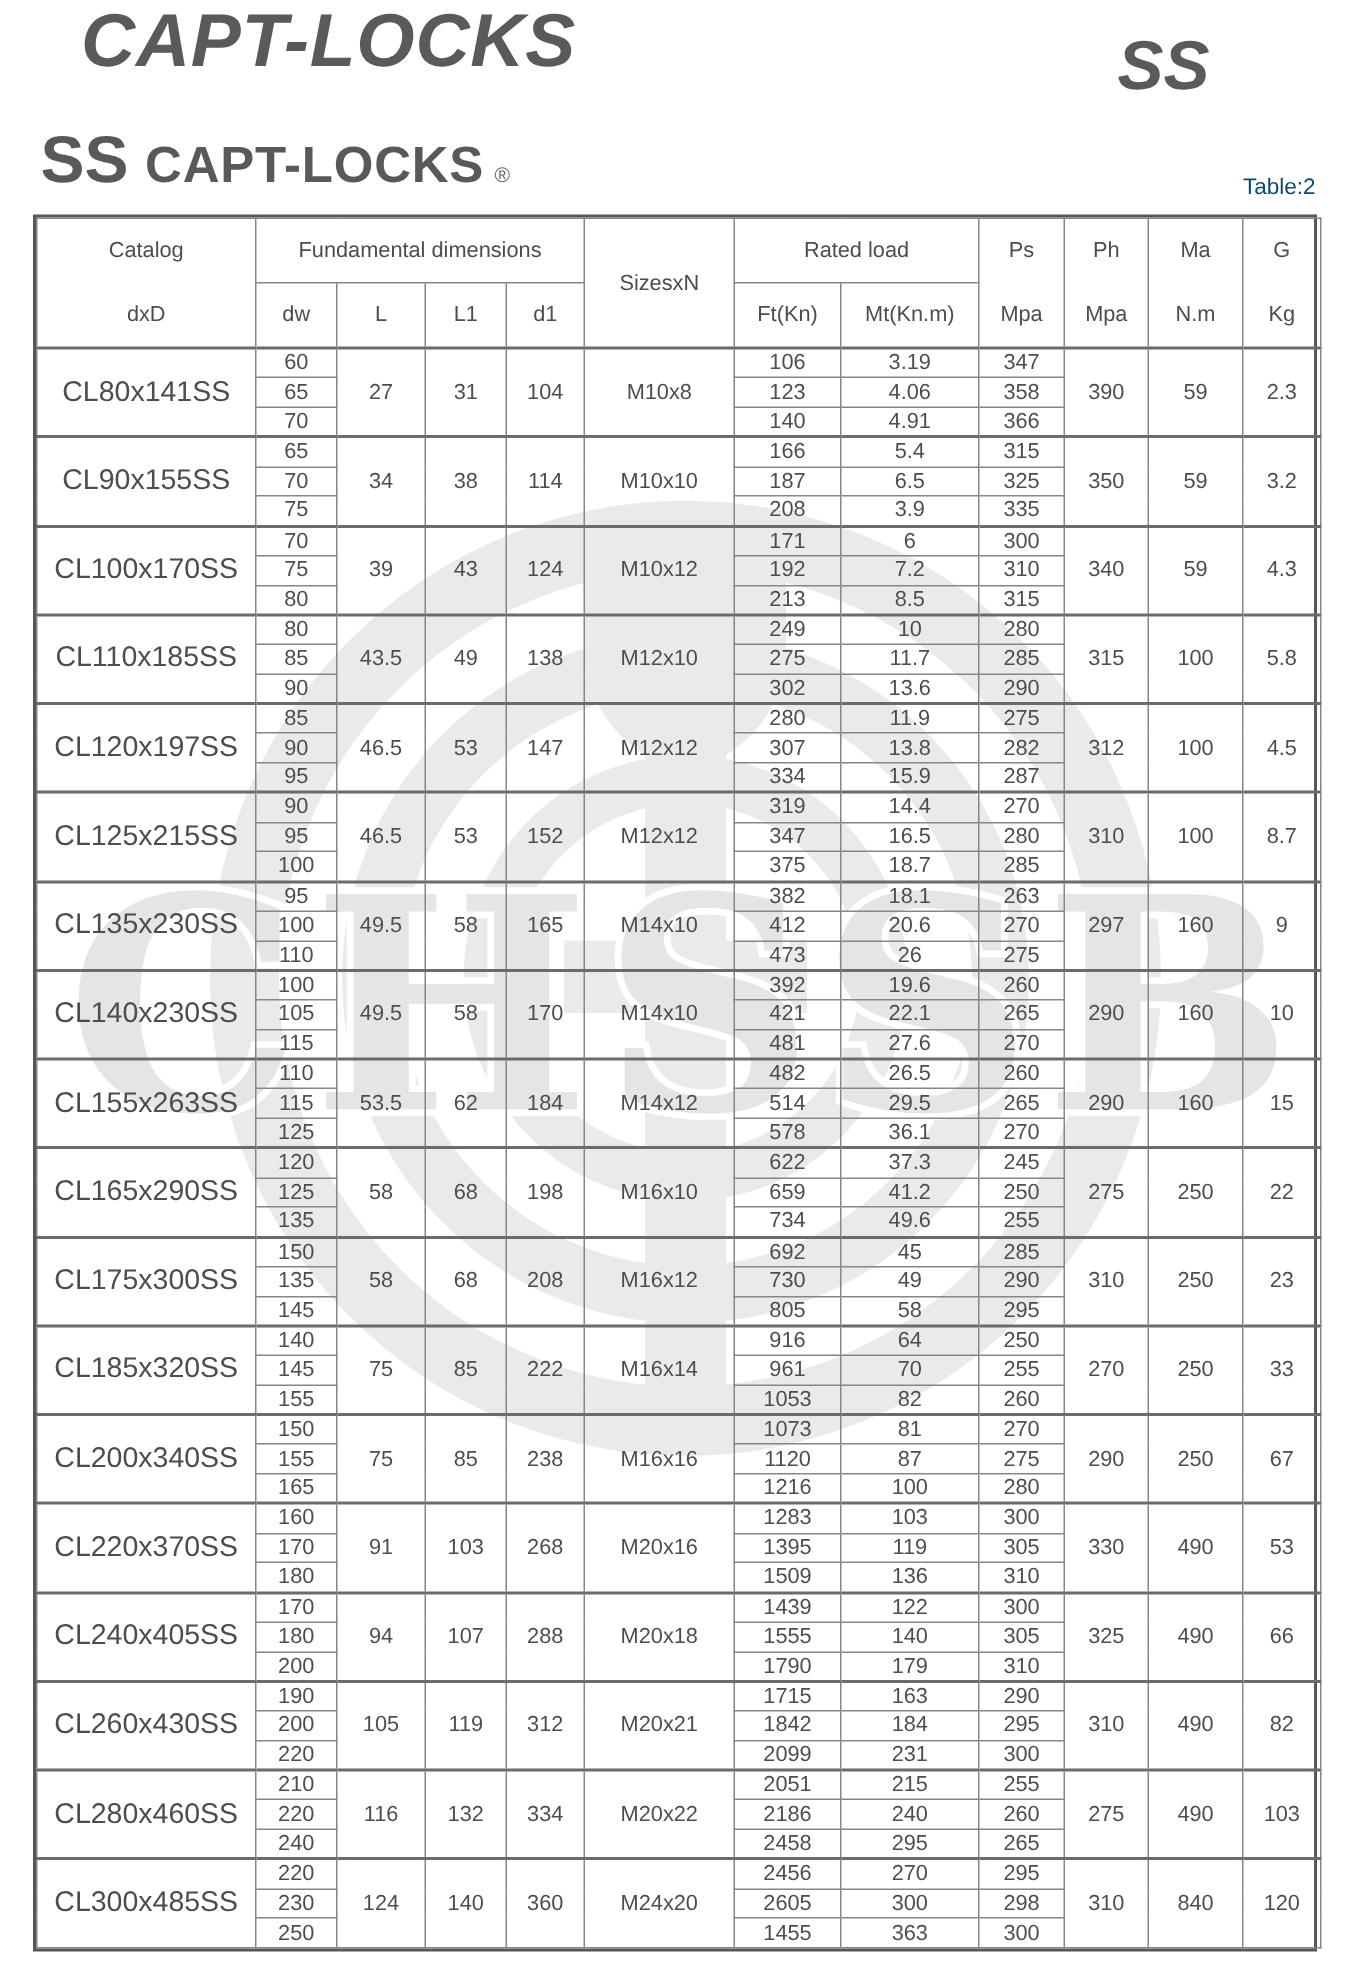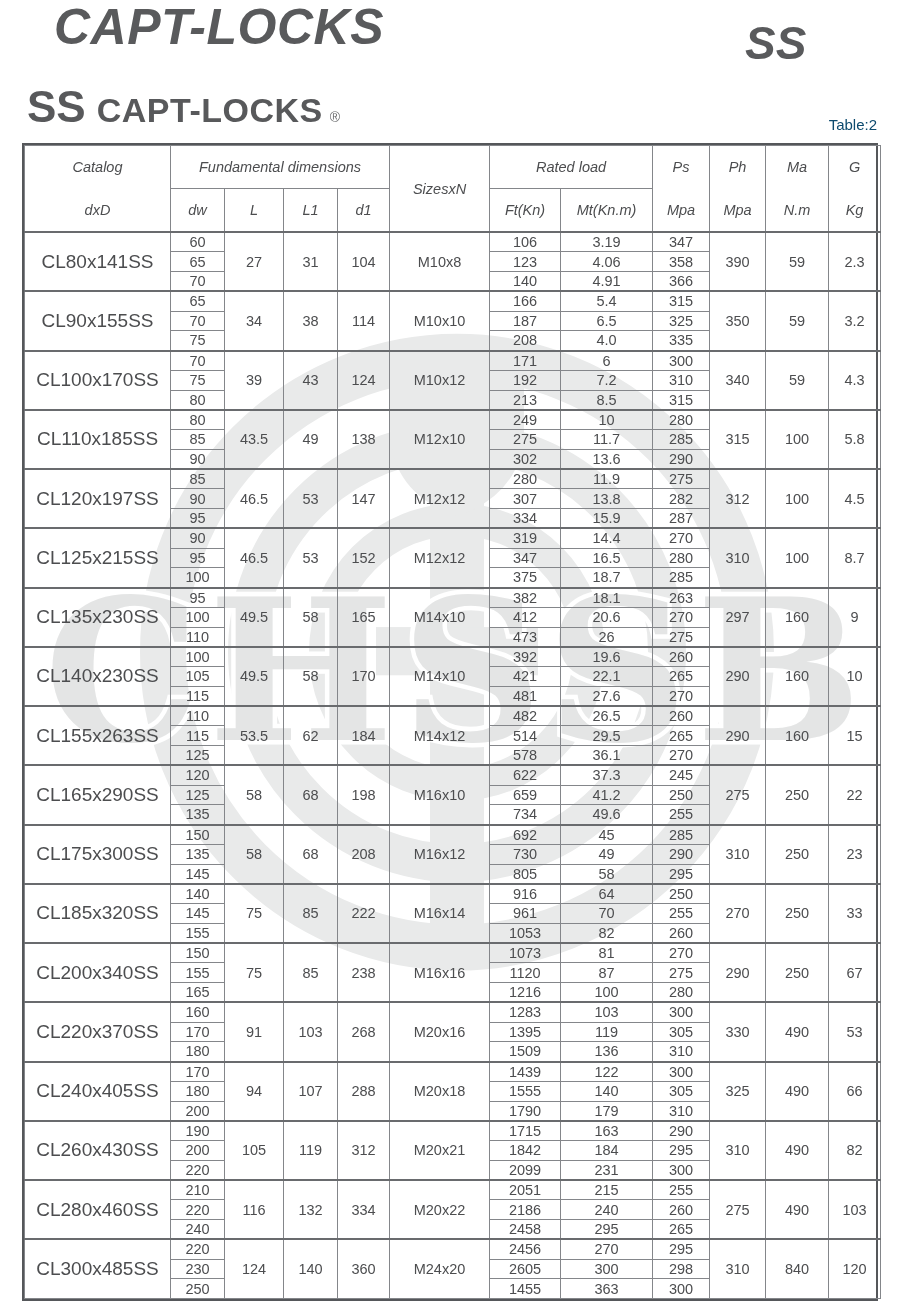--- a/index.html
+++ b/index.html
@@ -33,21 +33,21 @@
   }
   .wm-svg{position:absolute;left:0;top:0;width:100%;height:100%;z-index:0;pointer-events:none;}
   table.spec{
     position:relative;z-index:1;
     border-collapse:collapse;table-layout:fixed;width:100%;
   }
   table.spec td{
     border:1px solid #84868a;text-align:center;vertical-align:middle;
     padding:0;font-size:14.5px;color:#4c4d4f;overflow:hidden;background:transparent;
   }
-  thead td{font-size:15px;color:#515255;font-style:italic;}
+  thead td{font-size:15px;color:#515255;}
   thead tr.h1{height:42px;}
   thead tr.h2{height:43px;}
   tbody tr{height:19.76px;}
   tbody tr.g0 td{border-top:2px solid #696b6e;}
   tbody td.cat{font-size:19px;}
   .twoline{display:flex;flex-direction:column;justify-content:space-around;height:85px;}
   .twoline span{line-height:1;}
 </style>
 </head>
 <body>
@@ -177,21 +177,21 @@
         </tr>
         <tr class="sub">
           <td>70</td>
           <td>187</td>
           <td>6.5</td>
           <td>325</td>
         </tr>
         <tr class="sub">
           <td>75</td>
           <td>208</td>
-          <td>4.0</td>
+          <td>3.9</td>
           <td>335</td>
         </tr>
         <tr class="g0">
           <td rowspan="3" class="cat">CL100x170SS</td>
           <td>70</td>
           <td rowspan="3">39</td>
           <td rowspan="3">43</td>
           <td rowspan="3">124</td>
           <td rowspan="3">M10x12</td>
           <td>171</td>

